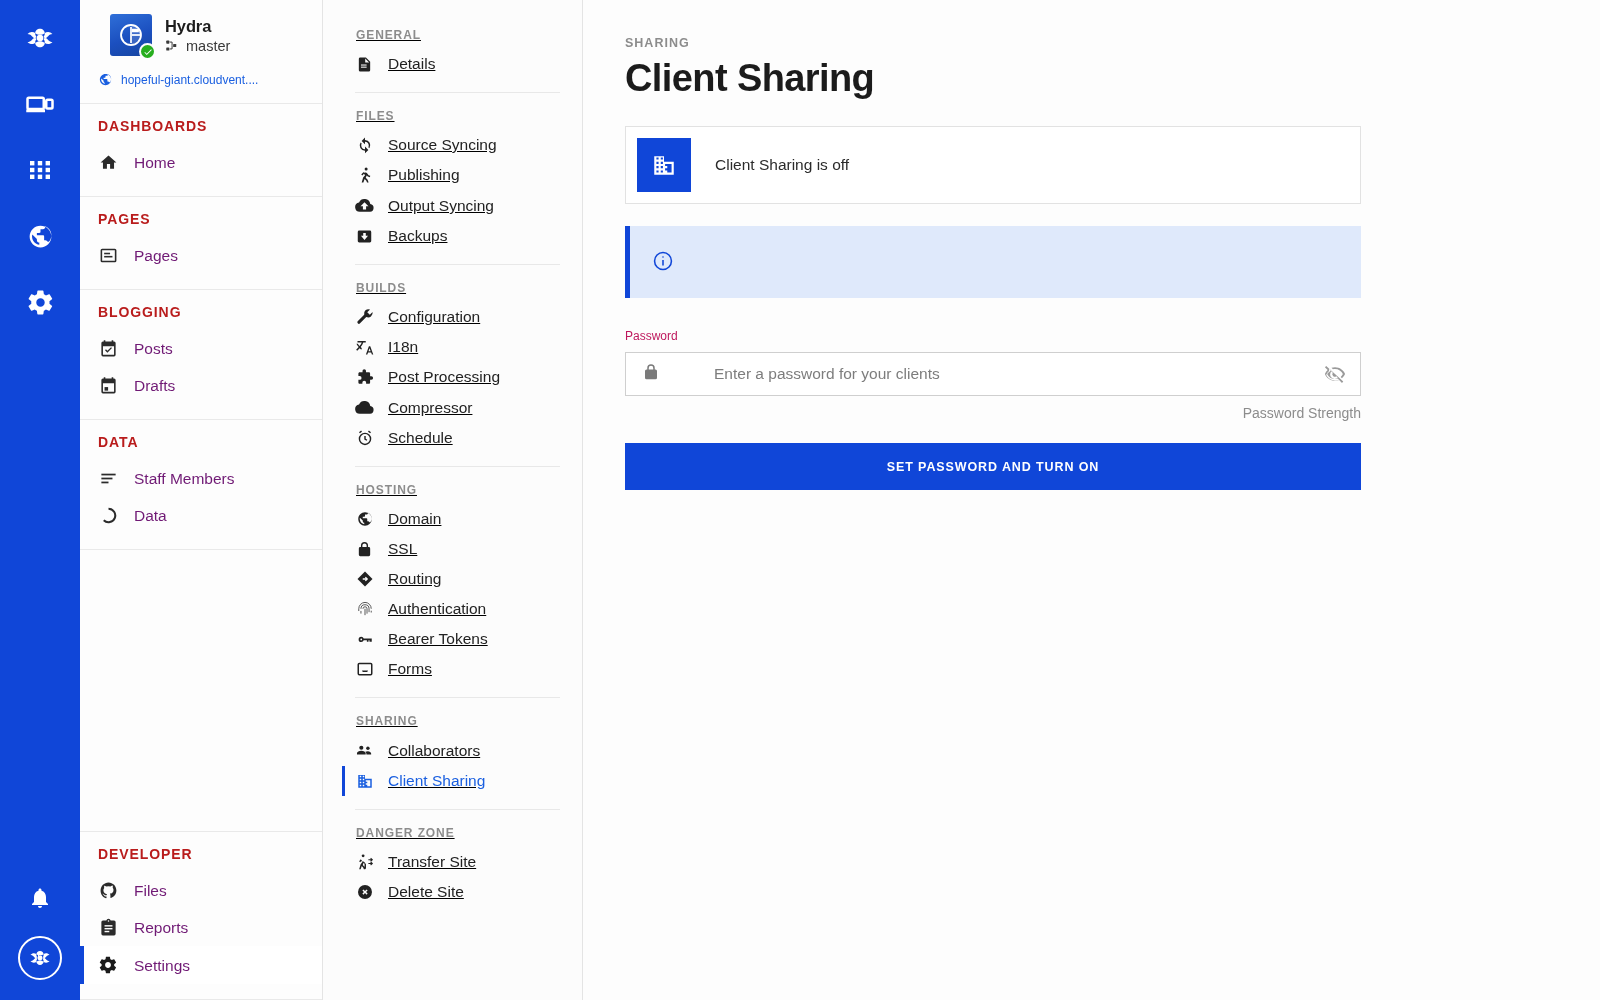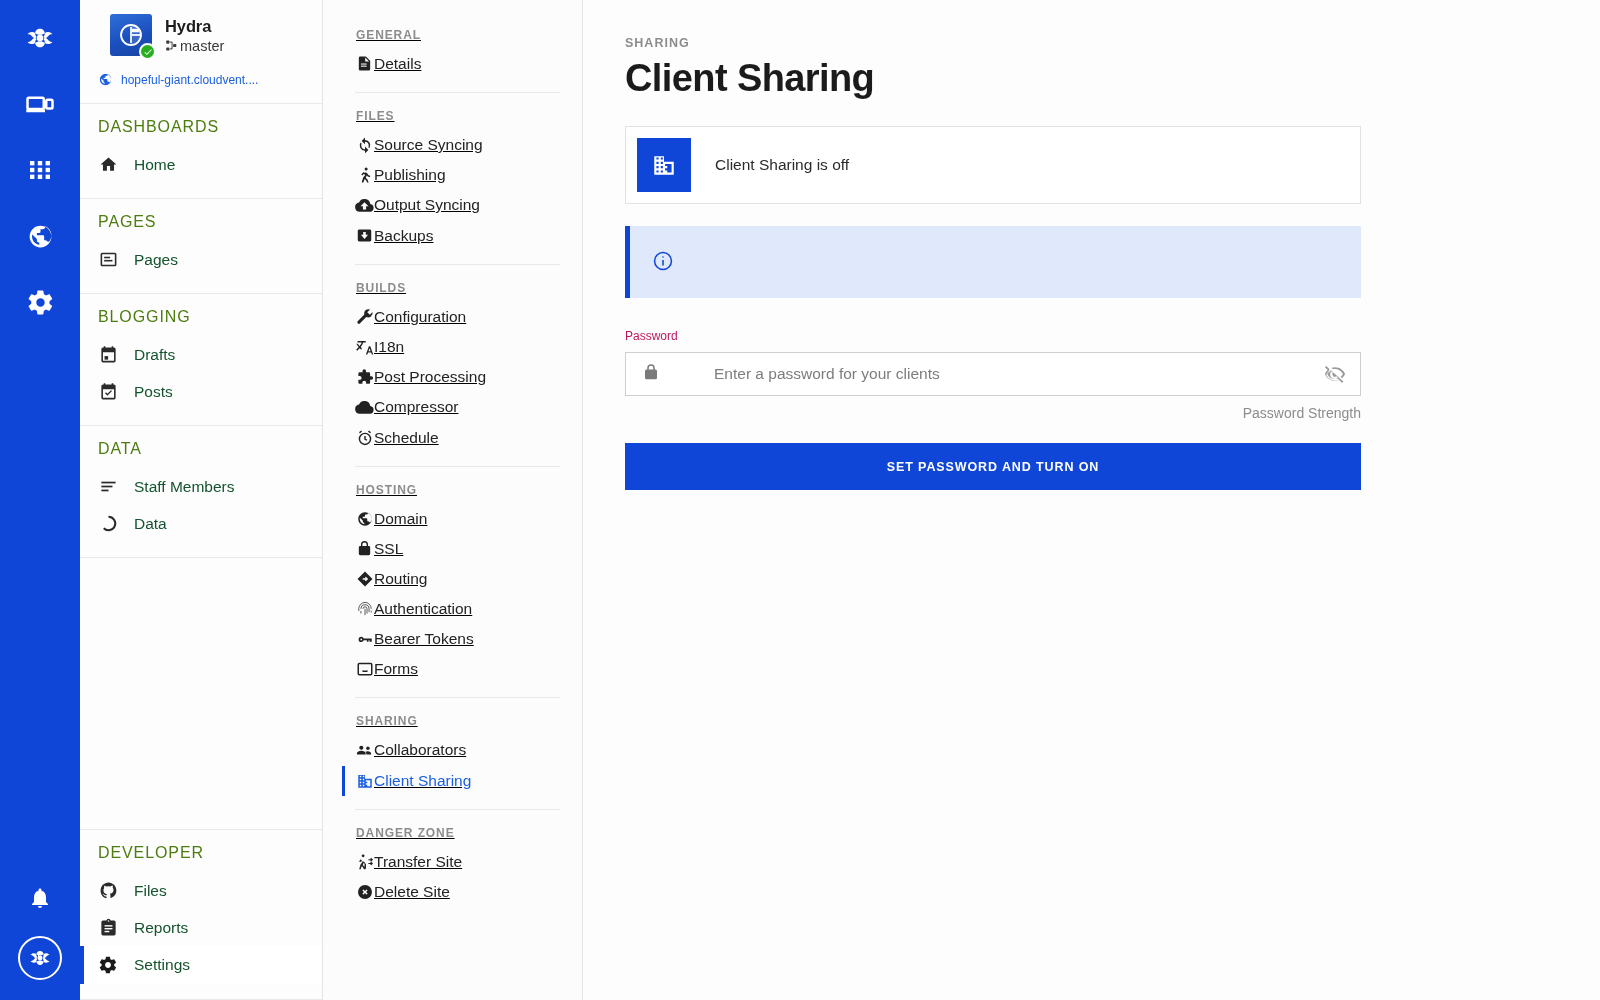--- a/index.html
+++ b/index.html
@@ -54,36 +54,36 @@
     position: relative; flex: 0 0 42px;
   }
   .site-badge {
     position: absolute; right: -4px; bottom: -4px;
     width: 17px; height: 17px; border-radius: 50%;
     background: #27ae1e; border: 2px solid #fdfdfd;
     display: flex; align-items: center; justify-content: center;
   }
   .site-meta { display: flex; flex-direction: column; gap: 2px; min-width: 0; }
   .site-name { font-size: 16.5px; font-weight: bold; color: #1d1d1d; letter-spacing: -0.1px; }
-  .site-branch { display: flex; align-items: center; gap: 0; font-size: 14.5px; color: #3a3a3a; }
+  .site-branch { display: flex; align-items: center; gap: 6px; font-size: 14.5px; color: #3a3a3a; }
   .site-url {
     display: flex; align-items: center; gap: 8px;
     margin-top: 16px; font-size: 12px; color: #1a5fe0;
     cursor: pointer; white-space: nowrap; overflow: hidden;
   }
 
   .nav-scroll { flex: 1 1 auto; display: flex; flex-direction: column; overflow: hidden; }
   .nav-group { padding: 14px 0 15px 0; border-bottom: 1px solid #e9e9e9; }
   .nav-title {
-    font-size: 16px; font-weight: normal; letter-spacing: 0.9px;
-    color: #4d7c0f; padding: 0 18px; margin-bottom: 10px;
+    font-size: 14px; font-weight: bold; letter-spacing: 0.9px;
+    color: #b91c1c; padding: 0 18px; margin-bottom: 10px;
   }
   .nav-item {
-    display: flex; align-items: center; gap: 16px;
-    padding: 9px 18px; font-size: 15.5px; color: #14532d;
+    display: flex; align-items: flex-end; gap: 16px;
+    padding: 9px 18px; font-size: 15.5px; color: #701a75;
     cursor: pointer; border-left: 4px solid transparent;
     padding-left: 14px;
   }
   .nav-item .ni-icon { width: 20px; display: flex; align-items: center; justify-content: center; flex: 0 0 20px; }
   .nav-item.active { border-left-color: #1046d8; background: #ffffff; }
   .nav-flex { flex: 1 1 auto; }
   .nav-bottom { border-top: 1px solid #e9e9e9; }
 
   
   .settings-nav {
@@ -95,21 +95,21 @@
     text-decoration: underline;
   }
   .sgroup { padding-bottom: 13px; margin: 0 22px 0 32px; border-bottom: 1px solid #e8e8e8; }
   .sgroup:last-child { border-bottom: none; }
   .sgroup + .sgroup { padding-top: 16px; }
   .sgroup-title {
     font-size: 12px; font-weight: bold; letter-spacing: 0.9px;
     color: #8c8c8c; margin-bottom: 7px; padding-left: 1px;
   }
   .sitem {
-    display: flex; align-items: flex-start; 
+    display: flex; align-items: flex-end; gap: 14px;
     font-size: 15.5px; color: #222222;
     padding: 6px 0 6px 10px; cursor: pointer;
     border-left: 3px solid transparent; margin-left: -13px;
   }
   .sitem .si-icon { width: 19px; flex: 0 0 19px; display: flex; align-items: center; justify-content: center; }
   .sitem.active { color: #1a5fe0; border-left-color: #1046d8; }
 
   
   .main { flex: 1 1 auto; background: #fdfdfd; padding: 36px 0 0 42px; overflow: hidden; }
   .eyebrow {
@@ -294,33 +294,33 @@
           <span>Pages</span>
         </div>
       </div>
 
       <div class="nav-group">
         <div class="nav-title">BLOGGING</div>
         <div class="nav-item">
           <span class="ni-icon">
             <svg width="19" height="19" viewBox="0 0 24 24" fill="#2b2b2b">
               <path d="M19 3h-1V1.5h-2V3H8V1.5H6V3H5a2 2 0 0 0-2 2v15a2 2 0 0 0 2 2h14a2 2 0 0 0 2-2V5a2 2 0 0 0-2-2zm0 17H5V9h14v11z"></path>
-              <rect x="7" y="14" width="4.5" height="4.5"></rect>
-            </svg>
-          </span>
-          <span>Drafts</span>
+              <path d="M10.6 17.3 7.6 14.3l1.2-1.2 1.8 1.8 4.6-4.6 1.2 1.2z"></path>
+            </svg>
+          </span>
+          <span>Posts</span>
         </div>
         <div class="nav-item">
           <span class="ni-icon">
             <svg width="19" height="19" viewBox="0 0 24 24" fill="#2b2b2b">
               <path d="M19 3h-1V1.5h-2V3H8V1.5H6V3H5a2 2 0 0 0-2 2v15a2 2 0 0 0 2 2h14a2 2 0 0 0 2-2V5a2 2 0 0 0-2-2zm0 17H5V9h14v11z"></path>
-              <path d="M10.6 17.3 7.6 14.3l1.2-1.2 1.8 1.8 4.6-4.6 1.2 1.2z"></path>
-            </svg>
-          </span>
-          <span>Posts</span>
+              <rect x="7" y="14" width="4.5" height="4.5"></rect>
+            </svg>
+          </span>
+          <span>Drafts</span>
         </div>
       </div>
 
       <div class="nav-group">
         <div class="nav-title">DATA</div>
         <div class="nav-item">
           <span class="ni-icon">
             <svg width="19" height="19" viewBox="0 0 24 24" stroke="#2b2b2b" stroke-width="2.2">
               <line x1="3" y1="7" x2="21" y2="7"></line>
                 <line x1="3" y1="12" x2="17" y2="12"></line>

